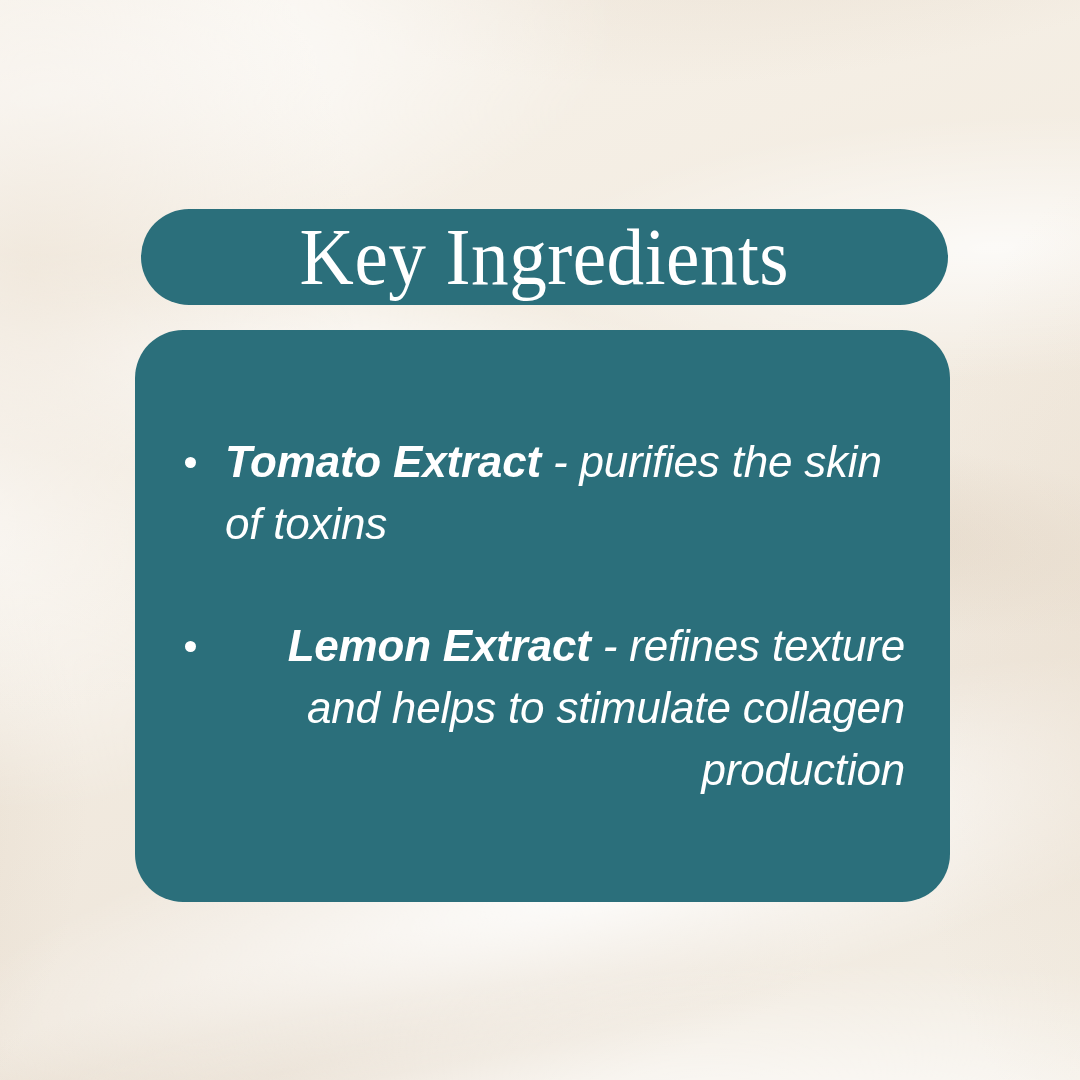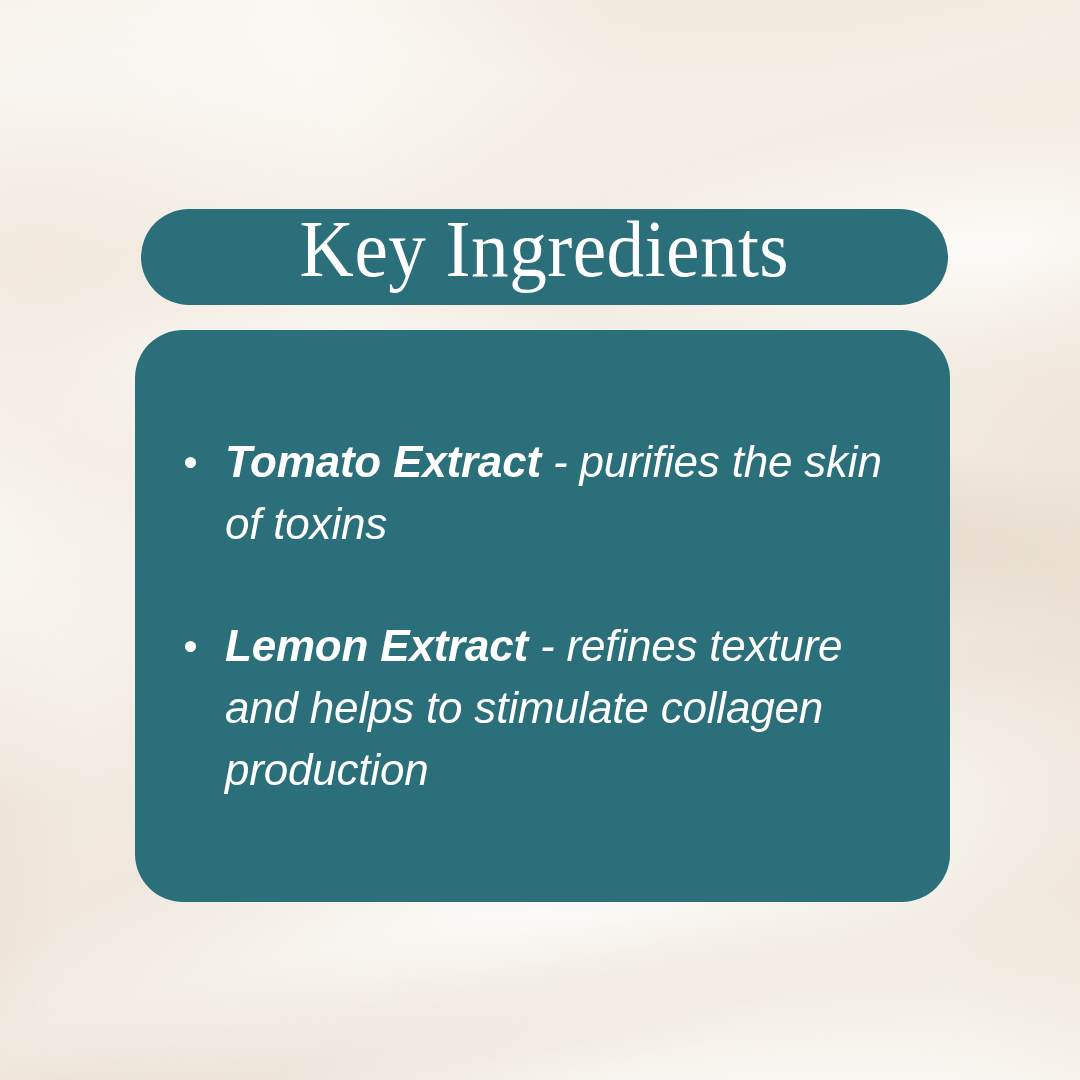--- a/index.html
+++ b/index.html
@@ -70,20 +70,21 @@
   
   .title-pill {
     position: absolute;
     left: 141px;
     top: 209px;
     width: 807px;
     height: 96px;
     background-color: #2b6f7b;
     border-radius: 52px;
     display: flex;
+    align-items: center;
     justify-content: center;
   }
   .title-text {
     font-family: "Liberation Serif", "DejaVu Serif", serif;
     font-size: 80px;
     line-height: 1;
     color: #ffffff;
     letter-spacing: 0.5px;
     white-space: nowrap;
     transform: scaleX(0.94);
@@ -115,20 +116,21 @@
     position: relative;
     padding-left: 45px;
     color: #ffffff;
     font-size: 44px;
     line-height: 62px;
     font-weight: 400;
     letter-spacing: -0.2px;
   }
   .bullet-item + .bullet-item {
     margin-top: 60px;
+    text-align: right;
   }
   .bullet-dot {
     position: absolute;
     left: 5px;
     top: 26px;
     width: 11px;
     height: 11px;
     border-radius: 50%;
     background-color: #ffffff;
   }

